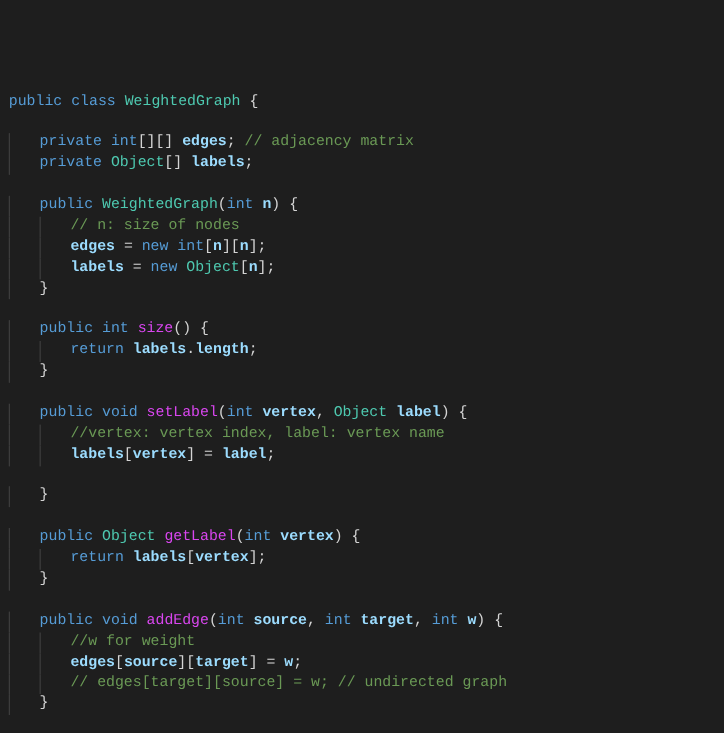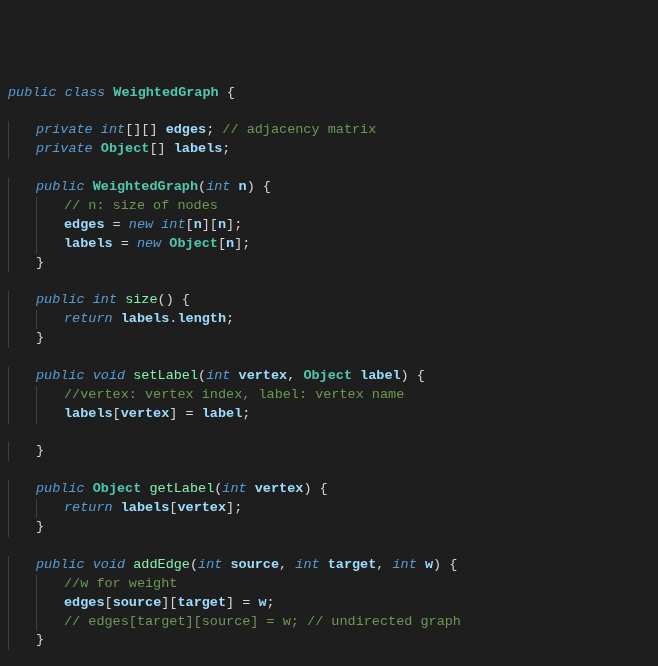--- a/index.html
+++ b/index.html
@@ -10,23 +10,23 @@
     line-height: 1.4;
     padding: 8px 0 8px 8px;
     width: 658px;
     height: 666px;
     overflow: hidden;
     white-space: pre;
   }
   .line { height: 18.9px; }
   .ind { display: inline-block; color: #404040; border-left: 1px solid #404040; width: 28px; height: 100%; vertical-align: top; }
   .tok { display: inline; }
-  .k-blue { color: #569cd6; font-style: italic; }      
-  .cls { color: #4ec9b0; font-weight: bold; }          
-  .fn { color: #86efac; }           
+  .k-blue { color: #569cd6; }      
+  .cls { color: #4ec9b0; }          
+  .fn { color: #d946ef; }           
   .var { color: #9cdcfe; font-weight: bold; }          
   .punct { color: #d4d4d4; }        
   .comment { color: #6a9955; }
 </style>
 </head>
 <body>
 
 
 
 <div id="editor"><div class="line"><span class="tok k-blue">public </span><span class="tok k-blue">class </span><span class="tok cls">WeightedGraph</span><span class="tok punct"> {</span></div><div class="line"></div><div class="line"><span class="ind"></span><span class="tok k-blue">private </span><span class="tok k-blue">int</span><span class="tok punct">[][] </span><span class="tok var">edges</span><span class="tok punct">; </span><span class="tok comment">// adjacency matrix</span></div><div class="line"><span class="ind"></span><span class="tok k-blue">private </span><span class="tok cls">Object</span><span class="tok punct">[] </span><span class="tok var">labels</span><span class="tok punct">;</span></div><div class="line"></div><div class="line"><span class="ind"></span><span class="tok k-blue">public </span><span class="tok cls">WeightedGraph</span><span class="tok punct">(</span><span class="tok k-blue">int </span><span class="tok var">n</span><span class="tok punct">) {</span></div><div class="line"><span class="ind"></span><span class="ind"></span><span class="tok comment">// n: size of nodes</span></div><div class="line"><span class="ind"></span><span class="ind"></span><span class="tok var">edges</span><span class="tok punct"> = </span><span class="tok k-blue">new </span><span class="tok k-blue">int</span><span class="tok punct">[</span><span class="tok var">n</span><span class="tok punct">][</span><span class="tok var">n</span><span class="tok punct">];</span></div><div class="line"><span class="ind"></span><span class="ind"></span><span class="tok var">labels</span><span class="tok punct"> = </span><span class="tok k-blue">new </span><span class="tok cls">Object</span><span class="tok punct">[</span><span class="tok var">n</span><span class="tok punct">];</span></div><div class="line"><span class="ind"></span><span class="tok punct">}</span></div><div class="line"></div><div class="line"><span class="ind"></span><span class="tok k-blue">public </span><span class="tok k-blue">int </span><span class="tok fn">size</span><span class="tok punct">() {</span></div><div class="line"><span class="ind"></span><span class="ind"></span><span class="tok k-blue">return </span><span class="tok var">labels</span><span class="tok punct">.</span><span class="tok var">length</span><span class="tok punct">;</span></div><div class="line"><span class="ind"></span><span class="tok punct">}</span></div><div class="line"></div><div class="line"><span class="ind"></span><span class="tok k-blue">public </span><span class="tok k-blue">void </span><span class="tok fn">setLabel</span><span class="tok punct">(</span><span class="tok k-blue">int </span><span class="tok var">vertex</span><span class="tok punct">, </span><span class="tok cls">Object </span><span class="tok var">label</span><span class="tok punct">) {</span></div><div class="line"><span class="ind"></span><span class="ind"></span><span class="tok comment">//vertex: vertex index, label: vertex name</span></div><div class="line"><span class="ind"></span><span class="ind"></span><span class="tok var">labels</span><span class="tok punct">[</span><span class="tok var">vertex</span><span class="tok punct">] = </span><span class="tok var">label</span><span class="tok punct">;</span></div><div class="line"></div><div class="line"><span class="ind"></span><span class="tok punct">}</span></div><div class="line"></div><div class="line"><span class="ind"></span><span class="tok k-blue">public </span><span class="tok cls">Object </span><span class="tok fn">getLabel</span><span class="tok punct">(</span><span class="tok k-blue">int </span><span class="tok var">vertex</span><span class="tok punct">) {</span></div><div class="line"><span class="ind"></span><span class="ind"></span><span class="tok k-blue">return </span><span class="tok var">labels</span><span class="tok punct">[</span><span class="tok var">vertex</span><span class="tok punct">];</span></div><div class="line"><span class="ind"></span><span class="tok punct">}</span></div><div class="line"></div><div class="line"><span class="ind"></span><span class="tok k-blue">public </span><span class="tok k-blue">void </span><span class="tok fn">addEdge</span><span class="tok punct">(</span><span class="tok k-blue">int </span><span class="tok var">source</span><span class="tok punct">, </span><span class="tok k-blue">int </span><span class="tok var">target</span><span class="tok punct">, </span><span class="tok k-blue">int </span><span class="tok var">w</span><span class="tok punct">) {</span></div><div class="line"><span class="ind"></span><span class="ind"></span><span class="tok comment">//w for weight</span></div><div class="line"><span class="ind"></span><span class="ind"></span><span class="tok var">edges</span><span class="tok punct">[</span><span class="tok var">source</span><span class="tok punct">][</span><span class="tok var">target</span><span class="tok punct">] = </span><span class="tok var">w</span><span class="tok punct">;</span></div><div class="line"><span class="ind"></span><span class="ind"></span><span class="tok comment">// edges[target][source] = w; // undirected graph</span></div><div class="line"><span class="ind"></span><span class="tok punct">}</span></div><div class="line"></div></div>

